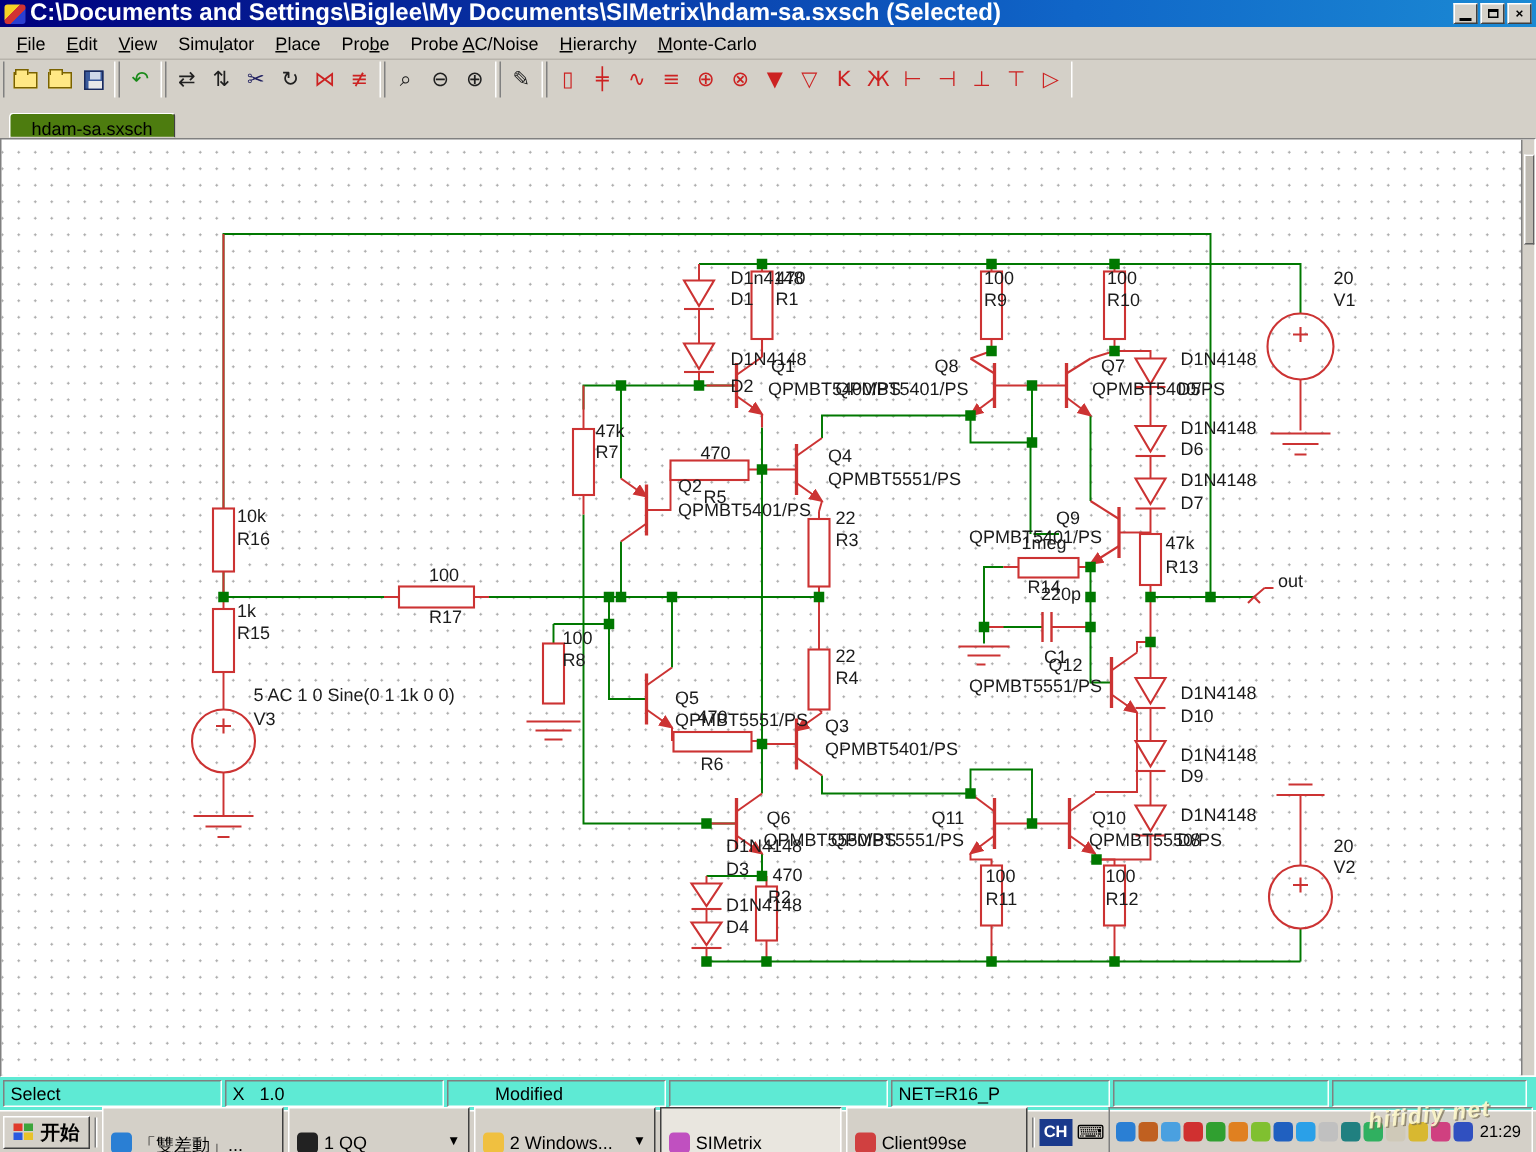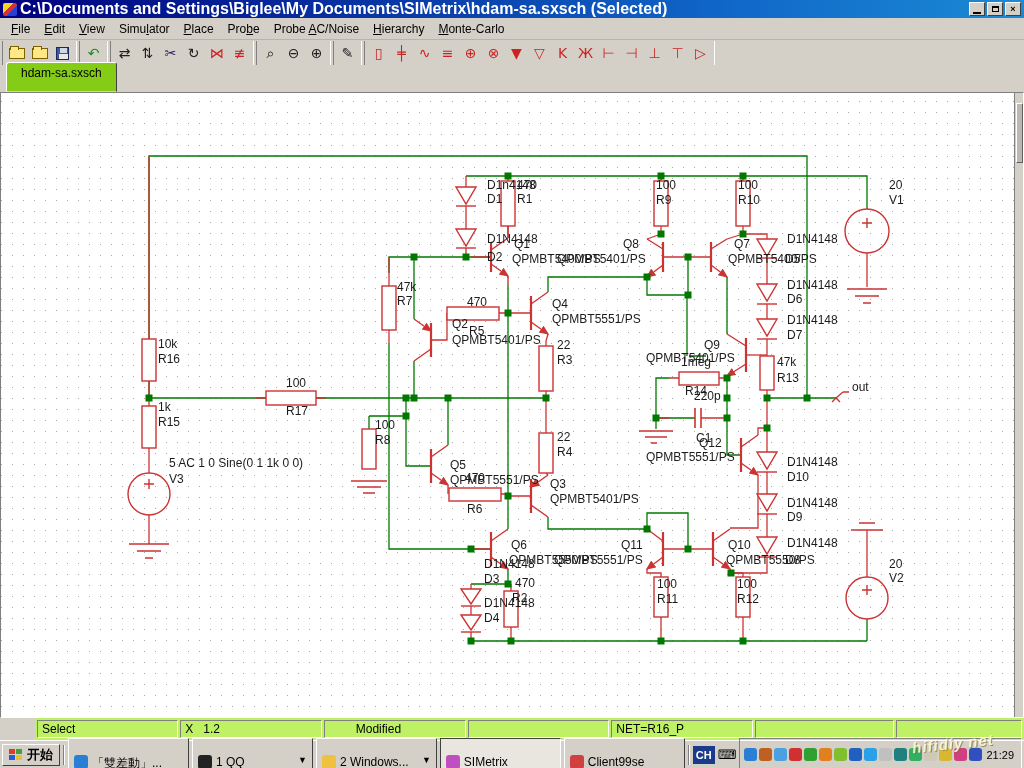--- a/index.html
+++ b/index.html
@@ -32,37 +32,37 @@
     border:1px solid transparent; }
   .tglyph { font-size:14px; line-height:1; font-family:"DejaVu Sans",sans-serif; }
   .i-folder { width:16px; height:11px; background:#ffe885; border:1px solid #7a6200; position:relative; }
   .i-folder:before { content:""; position:absolute; top:-3px; left:0; width:7px; height:3px;
     background:#ffe885; border:1px solid #7a6200; border-bottom:none; }
   .i-floppy { width:13px; height:13px; background:#3a5a9c; border:1px solid #1a2a5c; position:relative; }
   .i-floppy:before { content:""; position:absolute; left:3px; top:0; width:7px; height:5px; background:#cfd8e8; }
   .i-floppy:after { content:""; position:absolute; left:2px; bottom:0; width:9px; height:5px; background:#e8e8e8; }
 
   .tabbar { height:26px; background:#d4d0c8; display:flex; align-items:flex-end; padding-left:6px; }
-  .tab { height:30px; padding:3px 14px 0; background:#84cc16; border:1px solid;
+  .tab { height:17px; padding:3px 14px 0; background:#4d7c0f; border:1px solid;
     border-color:#fff #404040 #d4d0c8 #fff; border-radius:3px 3px 0 0; font-size:12px; }
 
   
   .canvas { position:relative; height:626px; background:#fff; border:1px solid;
     border-color:#808080 #fff #fff #808080; overflow:hidden;
     background-image:radial-gradient(circle, #a8a8a8 0.7px, transparent 0.9px);
     background-size:11px 11px; background-position:6px 3px; }
   .canvas svg { position:absolute; left:0; top:0; }
   #schsvg text { font:12px "Liberation Sans",sans-serif; fill:#1b1b1b; }
   .vscroll { position:absolute; right:0; top:0; bottom:0; width:9px; background:#d4d0c8;
     border-left:1px solid #808080; }
   .vthumb { position:absolute; top:10px; left:1px; width:7px; height:60px; background:#bdb9b1;
     border:1px solid; border-color:#fff #606060 #606060 #fff; }
 
   
-  .statusbar { height:22px; background:#bef264; display:flex; gap:2px; padding:2px 2px 2px 2px;margin-left:35px; }
+  .statusbar { height:22px; background:#5eead4; display:flex; gap:2px; padding:2px 2px 2px 2px; }
   .spanel { border:1px solid; border-color:#808080 #fff #fff #808080; padding:1px 4px;
     font-size:12px; white-space:pre; overflow:hidden; }
 
   
   .taskbar { height:28px; background:#d4d0c8; border-top:1px solid #fff; display:flex;
     align-items:center; padding:2px 2px; gap:3px; position:relative; }
   .startbtn { height:22px; display:flex; align-items:center; gap:4px; padding:0 6px;
     background:#d4d0c8; border:1px solid; border-color:#fff #404040 #404040 #fff; font-weight:bold;
     font-size:13px; flex:none; }
   .winflag { width:14px; height:12px; display:grid; grid-template-columns:6px 6px; grid-gap:1px; }
@@ -574,21 +574,21 @@
         <text x="888" y="581">V2</text>
       </g>
 </svg>
 <div class="vscroll">
       <div class="vthumb"></div>
     </div>
 </div>
 
 <div class="statusbar">
     <div class="spanel" style="width: 146px;">Select</div>
-    <div class="spanel" style="width: 146px;">X   1.2</div>
+    <div class="spanel" style="width: 146px;">X   1.0</div>
     <div class="spanel" style="width: 146px; padding-left: 31px;">Modified</div>
     <div class="spanel" style="width: 146px;"></div>
     <div class="spanel" style="width: 146px;">NET=R16_P</div>
     <div class="spanel" style="width: 144px;"></div>
     <div class="spanel" style="width: 130px;"></div>
   </div>
 
 <div class="taskbar">
   <button class="startbtn">
     <span class="winflag">

